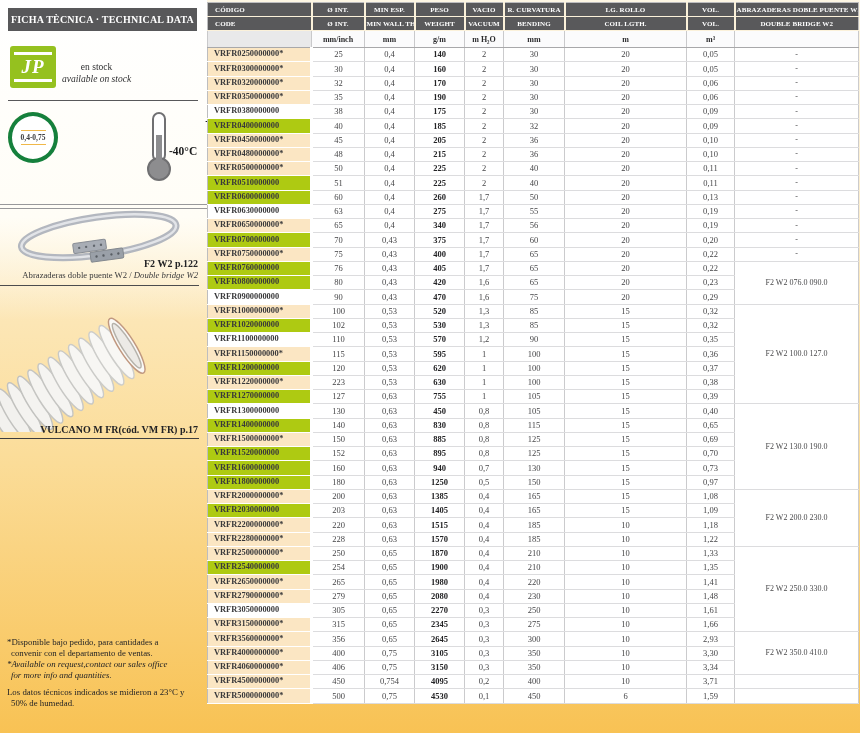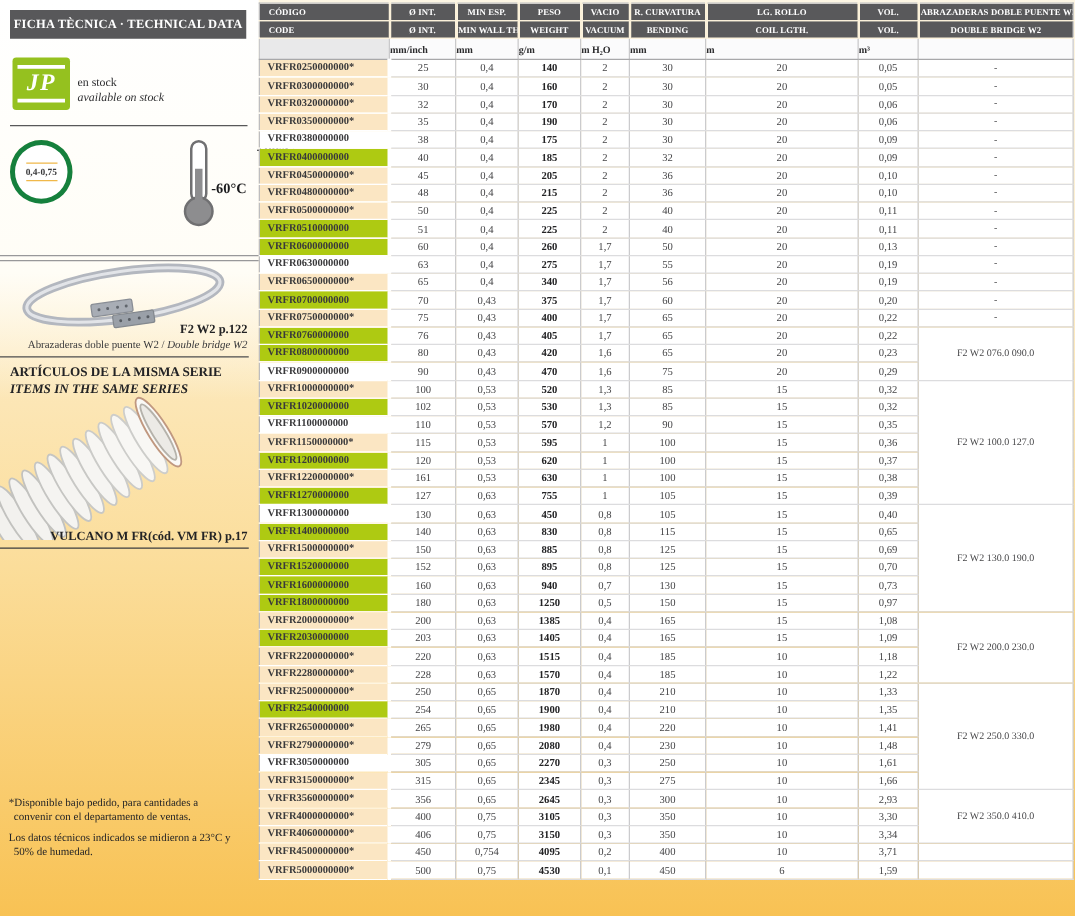--- a/index.html
+++ b/index.html
@@ -11,21 +11,21 @@
   .sidebar-white{position:absolute;left:0;top:0;width:207px;height:320px;
     background:linear-gradient(180deg,#ffffff 0%,#fffdf6 68%,rgba(255,253,244,0) 100%);}
   .titlebar{position:absolute;left:8px;top:8px;width:189px;height:23px;background:#58585a;
     color:#fff;font-size:10px;font-weight:bold;letter-spacing:.2px;
     display:flex;align-items:center;justify-content:center;white-space:nowrap;}
   .jp-logo{position:absolute;left:10px;top:46px;width:46px;height:42px;background:#95c11f;
     border-radius:3px;display:flex;align-items:center;justify-content:center;}
   .jp-bar{position:absolute;left:4px;right:4px;height:3px;background:#fff;}
   .jp-bar.top{top:6px;} .jp-bar.bot{bottom:6px;}
   .jp-text{font-weight:bold;font-style:italic;font-size:19px;color:#fff;letter-spacing:1px;}
-  .stock{position:absolute;left:62px;top:61px;font-size:9.5px;color:#2e2e30;line-height:1.3;}
+  .stock{position:absolute;left:62px;top:61px;font-size:9.5px;color:#2e2e30;line-height:1.3;text-align:center;}
   .stock .en{font-style:italic;}
   .div1{position:absolute;left:8px;top:100px;width:190px;border-top:1.5px solid #58585a;}
   .badge{position:absolute;left:8px;top:112px;width:50px;height:50px;border-radius:50%;
     background:#fdecca;display:flex;align-items:center;justify-content:center;}
   .badge-inner{width:43px;height:43px;border-radius:50%;border:4px solid #15803d;background:#fff;
     display:flex;align-items:center;justify-content:center;}
   .badge-text{font-size:7.5px;font-weight:bold;color:#3a3a3c;border-top:1px solid #f0b84a;
     border-bottom:1px solid #f0b84a;padding:2px 0;}
   .thermo{position:absolute;left:146px;top:111px;}
   .tmax{position:absolute;left:169px;top:115px;font-size:11.5px;font-weight:bold;color:#1b1b1d;margin-left:36px;}
@@ -49,21 +49,21 @@
   .fn-para.gap{margin-top:7px;}
   .fn-line.ind{padding-left:4px;}
   
   .datatable{position:absolute;left:207px;top:2px;width:651px;border-collapse:collapse;
     table-layout:fixed;border:1px solid #bdbdbf;}
   .datatable th{background:#59595b;color:#fff;font-weight:bold;font-size:7px;letter-spacing:.1px;
     padding:0 1px;height:13px;text-align:center;border-left:2px solid #fbf1da;
     border-bottom:1px solid #fbf1da;overflow:hidden;white-space:nowrap;}
   .datatable th.code-h{text-align:left;padding-left:7px;border-left:none;}
   .units td{height:16px;background:#fbfbfc;font-size:8px;font-weight:bold;color:#2c2c2e;
-    text-align:left;border:1px solid #c9c9cb;border-bottom:1px solid #a8a8aa;padding:0;}
+    text-align:center;border:1px solid #c9c9cb;border-bottom:1px solid #a8a8aa;padding:0;}
   .units td.u-code{background:#e9e9ea;}
   tbody tr{height:14.26px;}
   tbody td{font-size:8.5px;text-align:center;color:#454547;background:#fff;padding:0;
     border-right:1px solid #cbcbcd;border-bottom:1px solid #dcdcde;line-height:1;
     overflow:hidden;white-space:nowrap;}
   td.code{text-align:left;padding-left:6px;font-weight:bold;font-size:8.4px;color:#39393b;
     border-right:3px solid #ffffff;border-bottom:1px solid #ffffff;}
   .hl-cream{background:#fbe6c3;margin-left:28px;} .hl-green{background:#aeca12;} .hl-white{background:#ffffff;}
   td.w{font-weight:bold;color:#232325;}
   td.w2cell{font-size:8px;color:#4a4a4c;}
@@ -96,21 +96,21 @@
         <span class="badge-text">0,4-0,75</span>
       </div>
     </div>
 
     <svg class="thermo" width="26" height="72" viewBox="0 0 26 72">
       <rect x="7" y="2" width="12" height="48" rx="6" fill="#ffffff" stroke="#707072" stroke-width="2"></rect>
       <circle cx="13" cy="58" r="11" fill="#8d8d8f" stroke="#707072" stroke-width="2"></circle>
       <rect x="10" y="24" width="6" height="32" fill="#8d8d8f"></rect>
     </svg>
     <div class="tmax">+90°C</div>
-    <div class="tmin">-60°C</div>
+    <div class="tmin">-40°C</div>
 
     <div class="div2"></div>
 
     <svg class="clamp-img" width="178" height="58" viewBox="0 0 178 58">
       <g transform="rotate(-8 87 28)">
         <ellipse cx="87" cy="26" rx="78" ry="19" fill="none" stroke="#b3b7bf" stroke-width="7"></ellipse>
         <ellipse cx="87" cy="26" rx="78" ry="19" fill="none" stroke="#e2e4e8" stroke-width="2.5"></ellipse>
         <rect x="60" y="30" width="33" height="10" rx="1.5" fill="#a8adb5" stroke="#888d95" stroke-width="1"></rect>
         <rect x="76" y="41" width="33" height="10" rx="1.5" fill="#9aa0a8" stroke="#83888e" stroke-width="1"></rect>
         <circle cx="66" cy="35" r="1.2" fill="#61666d"></circle>
@@ -123,24 +123,20 @@
           <circle cx="104" cy="46" r="1.2" fill="#585d63"></circle>
       </g>
     </svg>
     <div class="clamp-ref">F2 W2 p.122</div>
     <div class="clamp-label">
       <span>Abrazaderas doble puente W2 / </span><span class="en">Double bridge W2</span>
     </div>
 
     <div class="div3"></div>
 
-    <div class="series-title">
-      <div>ARTÍCULOS DE LA MISMA SERIE</div>
-      <div class="en">ITEMS IN THE SAME SERIES</div>
-    </div>
 
     <svg class="hose-img" width="175" height="116" viewBox="0 0 175 116">
       <g transform="rotate(-32 75 62)">
         <ellipse cx="-8" cy="62" rx="7" ry="31" fill="#f2f1ee" stroke="#c2c2bf" stroke-width="1.5"></ellipse>
         <ellipse cx="4" cy="62" rx="7" ry="31" fill="#f2f1ee" stroke="#c2c2bf" stroke-width="1.5"></ellipse>
         <ellipse cx="16" cy="62" rx="7" ry="31" fill="#f4f3f0" stroke="#c2c2bf" stroke-width="1.5"></ellipse>
         <ellipse cx="28" cy="62" rx="7" ry="31" fill="#f4f3f0" stroke="#c2c2bf" stroke-width="1.5"></ellipse>
         <ellipse cx="40" cy="62" rx="7" ry="31" fill="#f5f4f1" stroke="#c5c5c2" stroke-width="1.5"></ellipse>
         <ellipse cx="52" cy="62" rx="7" ry="31" fill="#f5f4f1" stroke="#c5c5c2" stroke-width="1.5"></ellipse>
         <ellipse cx="64" cy="62" rx="7" ry="31" fill="#f6f5f2" stroke="#c8c8c5" stroke-width="1.5"></ellipse>
@@ -153,20 +149,24 @@
         <ellipse cx="136" cy="62" rx="5" ry="26" fill="#eceae6" stroke="#b5b2ab" stroke-width="1.5"></ellipse>
       </g>
     </svg>
     <div class="vulcano">VULCANO M FR(cód. VM FR) p.17</div>
     <div class="div4"></div>
 
     <div class="footnotes">
         <div class="fn-para">
           <div class="fn-line">*Disponible bajo pedido, para cantidades a</div>
           <div class="fn-line ind">convenir con el departamento de ventas.</div>
+        </div>
+        <div class="fn-para italic">
+          <div class="fn-line">*Available on request,contact our sales office</div>
+          <div class="fn-line ind">for more info and quantities.</div>
         </div>
         <div class="fn-para gap">
           <div class="fn-line">Los datos técnicos indicados se midieron a 23°C y</div>
           <div class="fn-line ind">50% de humedad.</div>
         </div>
       </div>
   </div>
 
   <table class="datatable">
     <colgroup>
@@ -458,21 +458,21 @@
           <td>120</td>
           <td>0,53</td>
           <td class="w">620</td>
           <td>1</td>
           <td>100</td>
           <td>15</td>
           <td>0,37</td>
         </tr>
         <tr>
           <td class="code hl-cream">VRFR1220000000*</td>
-          <td>161</td>
+          <td>223</td>
           <td>0,53</td>
           <td class="w">630</td>
           <td>1</td>
           <td>100</td>
           <td>15</td>
           <td>0,38</td>
         </tr>
         <tr>
           <td class="code hl-green">VRFR1270000000</td>
           <td>127</td>

